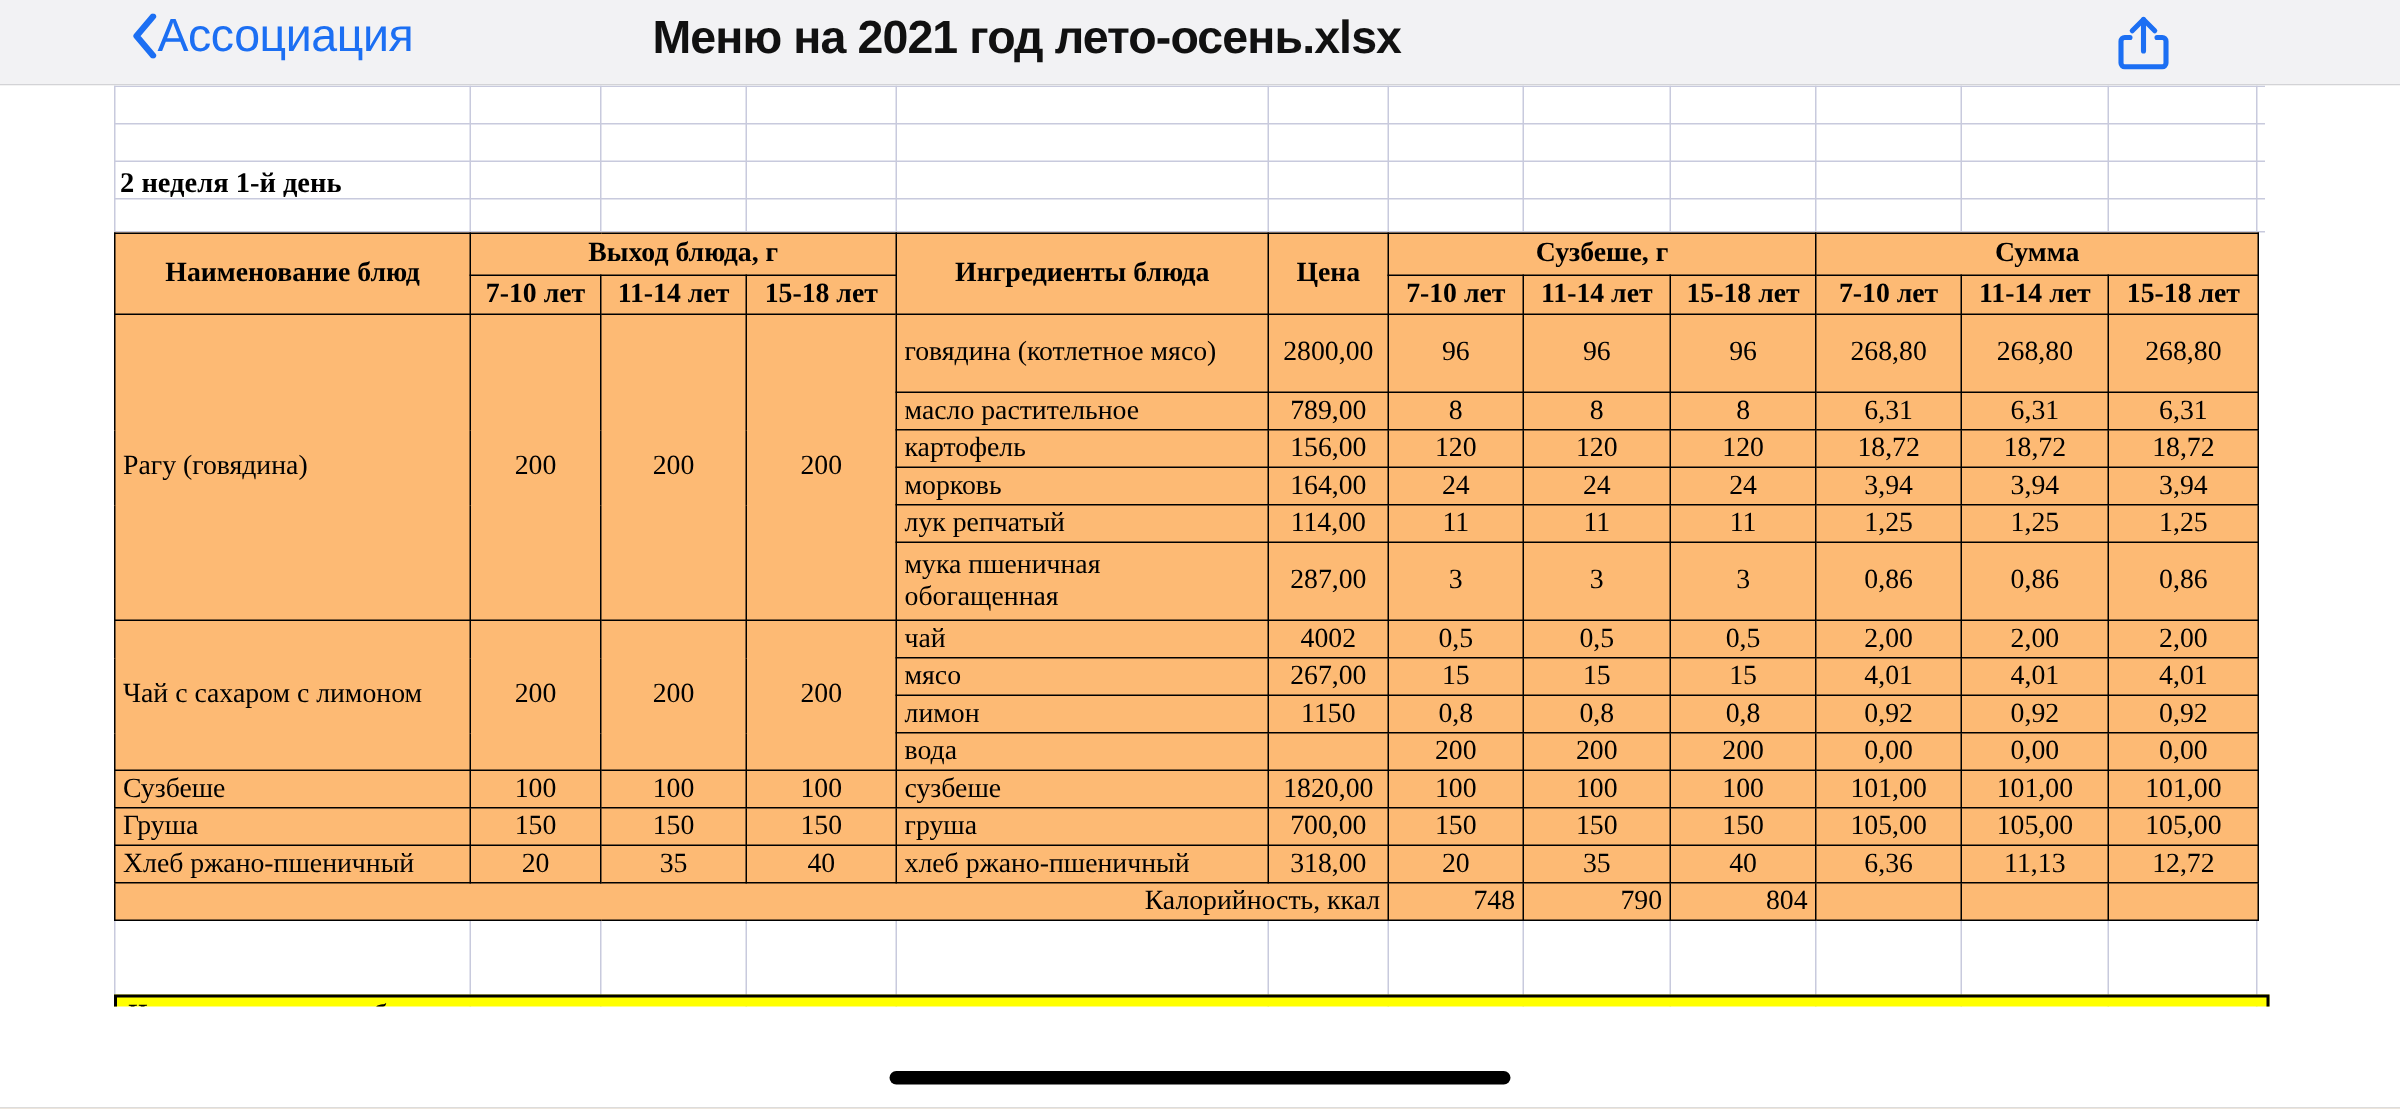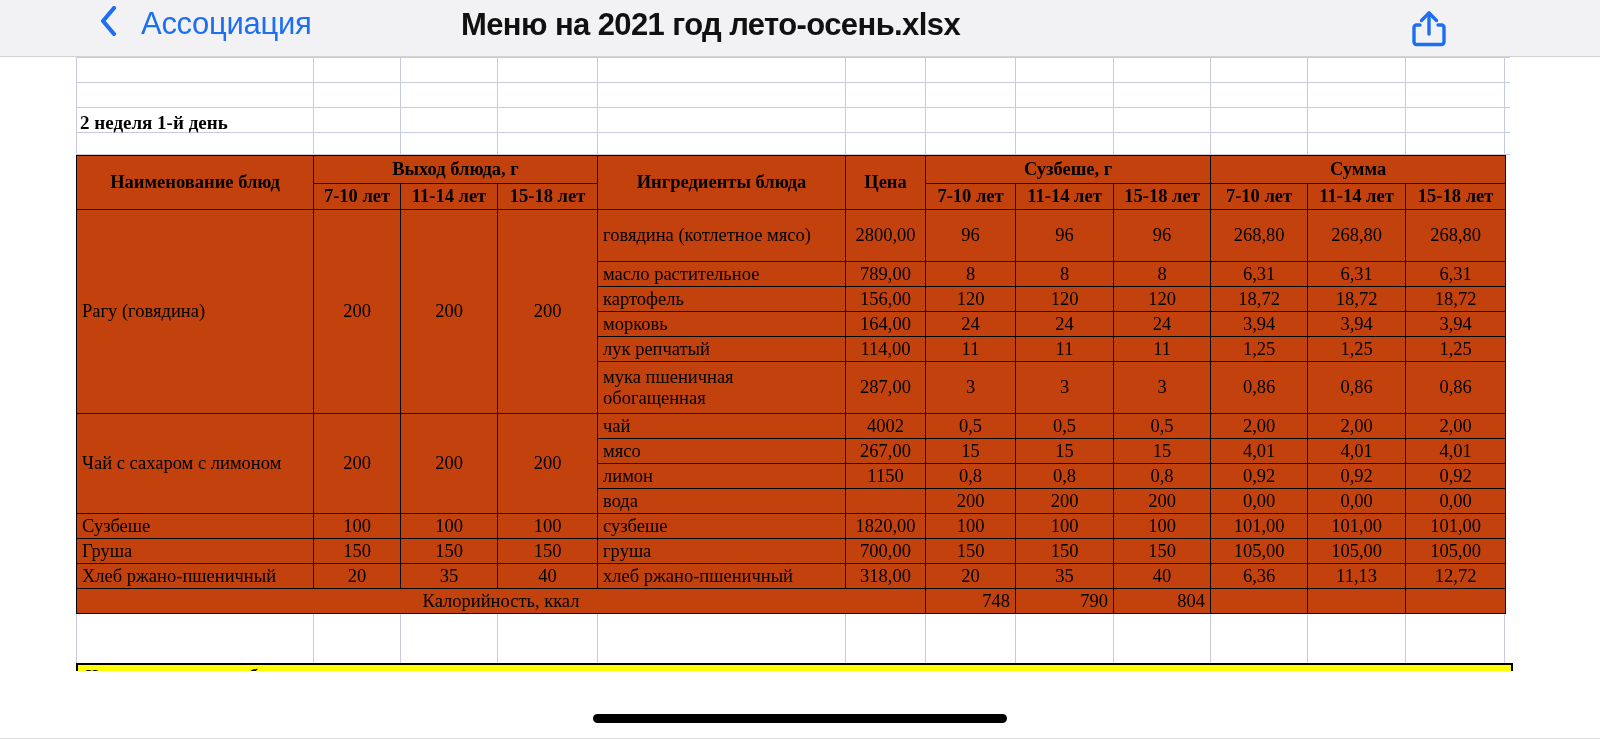--- a/index.html
+++ b/index.html
@@ -19,42 +19,42 @@
   .navbar {
     position: absolute;
     left: 0; top: 0;
     width: 1600px; height: 57px;
     background: #f2f2f4;
     border-bottom: 1px solid #d3d3d6;
     box-sizing: border-box;
   }
   .back-link {
     position: absolute;
-    left: 100px; top: 6px;
+    left: 88px; top: 6px;
     display: flex;
-    align-items: flex-start;
-    gap: 24px;
+    align-items: center;
+    gap: 0;
     color: #1c6ff3;
     cursor: pointer;
   }
   .chevron-left {
     width: 17px; height: 30px;
     display: block;
   }
   .back-label {
     font-family: "Liberation Sans", sans-serif;
     font-size: 31px;
     font-weight: 400;
     color: #1c6ff3;
     letter-spacing: -0.3px;
     white-space: nowrap;
   }
   .doc-title {
     position: absolute;
-    left: 461px; top: 7px;
+    left: 435px; top: 7px;
     font-family: "Liberation Sans", sans-serif;
     font-size: 31px;
     font-weight: bold;
     color: #111111;
     letter-spacing: -0.6px;
     white-space: nowrap;
   }
   .share-btn {
     position: absolute;
     right: 150px; top: 8px;
@@ -101,21 +101,21 @@
   }
 
   
   table.menu {
     position: absolute;
     left: 76px;
     top: 98px;
     border-collapse: collapse;
     table-layout: fixed;
     width: 1429px;
-    background: #c2410c;
+    background: #fdba74;
   }
   table.menu td, table.menu th {
     border: 1px solid #000000;
     font-size: 18.5px;
     color: #000000;
     padding: 0 5px;
     box-sizing: border-box;
     vertical-align: middle;
     font-weight: normal;
   }
@@ -136,21 +136,21 @@
 
   td.num   { text-align: center; }
   td.txt   { text-align: left; }
   td.dish  { text-align: left; vertical-align: top; padding-top: 3px; }
 
   .row-tall  { height: 52px; }
   .row-std   { height: 25px; }
 
   .kcal-label {
     font-weight: bold;
-    text-align: center;
+    text-align: right;
     font-size: 18.5px;
     border-radius: 10px;
   }
   .kcal-val {
     font-weight: bold;
     text-align: right;
     padding-right: 6px;
   }
 
   

